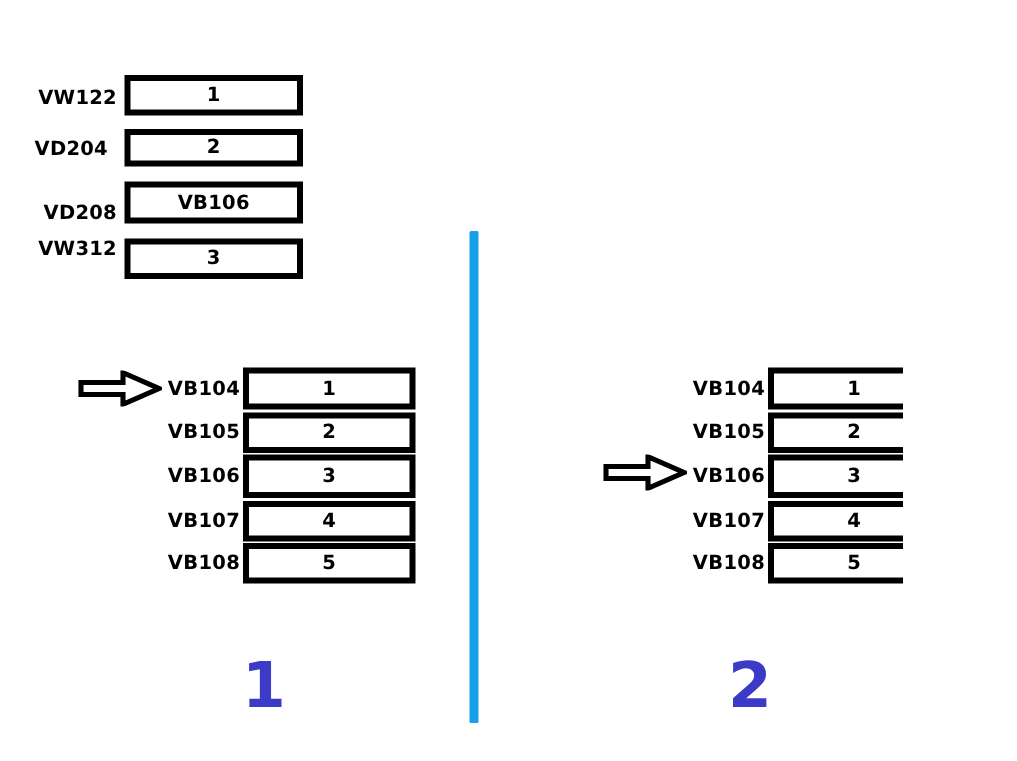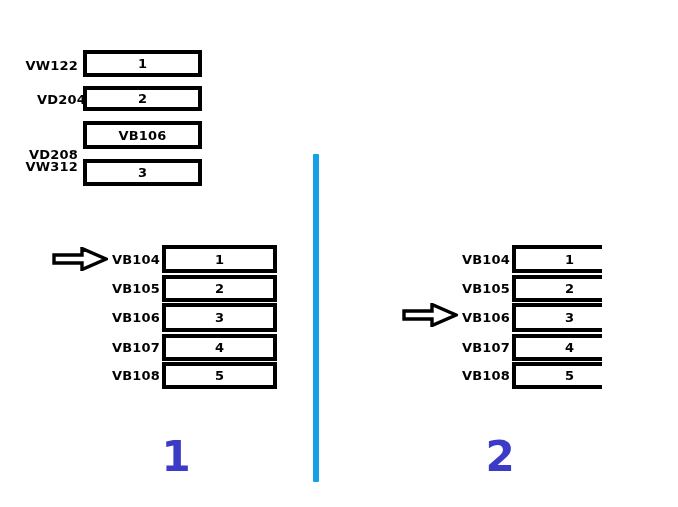--- a/index.html
+++ b/index.html
@@ -89,26 +89,26 @@
 
 <div id="canvas">
 
   <div>
 
     <div class="row-label top-label" style="left:6px; top:35px;">VW122</div>
     <div class="cell" style="left:83px; top:26px; width:119px; height:27px;">
       <span class="cell-text">1</span>
     </div>
 
-    <div class="row-label top-label" style="left:14px; top:69px;">VD204</div>
+    <div class="row-label top-label" style="left:0; top:69px;">VD204</div>
     <div class="cell" style="left:83px; top:62px; width:119px; height:25px;">
       <span class="cell-text">2</span>
     </div>
 
-    <div class="row-label top-label" style="left:6px; top:124px;">VD208</div>
+    <div class="row-label top-label" style="left:6px; top:112px;">VD208</div>
     <div class="cell" style="left:83px; top:97px; width:119px; height:28px;">
       <span class="cell-text">VB106</span>
     </div>
 
     <div class="row-label top-label" style="left:6px; top:136px;">VW312</div>
     <div class="cell" style="left:83px; top:135px; width:119px; height:27px;">
       <span class="cell-text">3</span>
     </div>
   </div>
 

